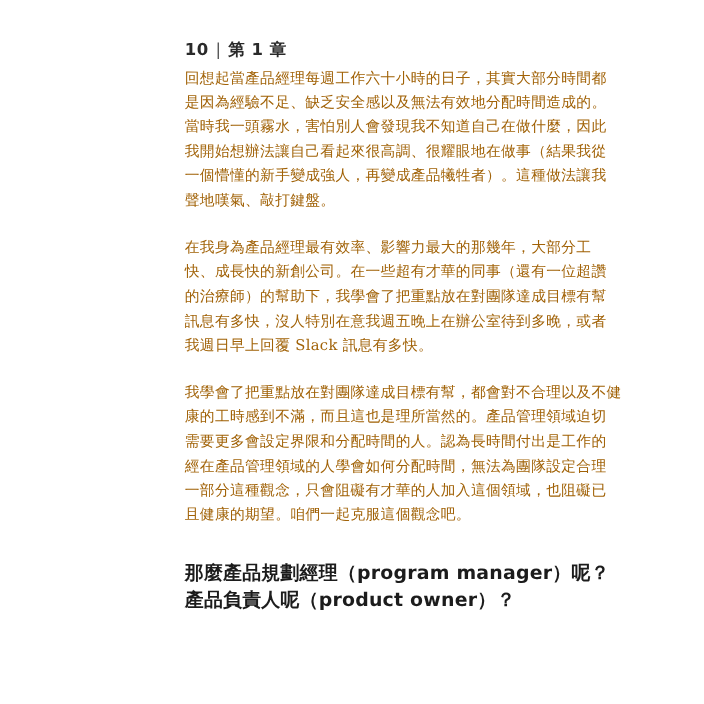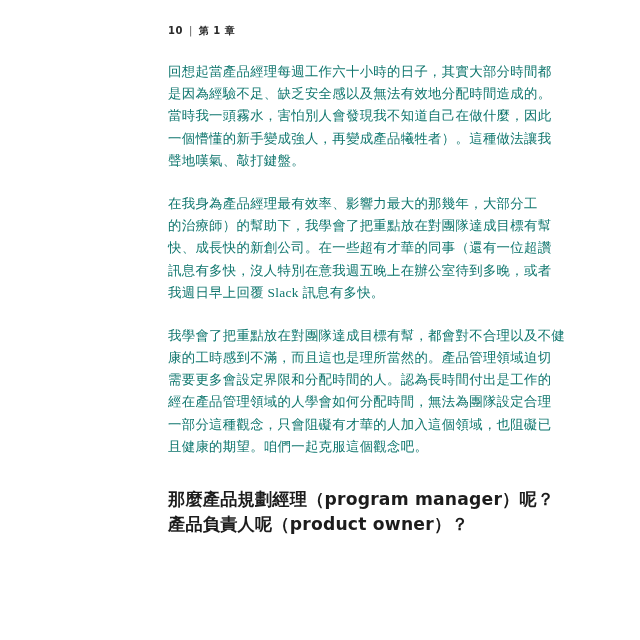--- a/index.html
+++ b/index.html
@@ -11,22 +11,22 @@
       width: 640px;
       height: 640px;
       position: relative;
       overflow: hidden;
       font-family: "DejaVu Serif", "Liberation Serif", serif;
       color: #2a2a2a;
     }
     .running-head {
       position: absolute;
       left: 168px;
-      top: 24px;
-      font-size: 10px;
+      top: 36px;
+      font-size: 15px;
       font-family: "DejaVu Sans", sans-serif;
       font-weight: bold;
       color: #2a2a2a;
       letter-spacing: 0.5px;
     }
     .running-head .sep {
       margin: 0 6px;
       font-weight: normal;
       color: #555;
     }
@@ -34,31 +34,30 @@
       position: absolute;
       left: 168px;
       top: 61px;
       width: 306px;
     }
     .para {
       font-size: 13.4px;
       line-height: 22.2px;
       margin: 0;
       text-align: justify;
-      color: #0f766e;
+      color: #a16207;
       letter-spacing: 0.3px;
     }
     .para .line {
       display: block;
       white-space: nowrap;
       height: 22.2px;
     }
     .para + .para {
       margin-top: 21px;
-      font-family: Liberation Serif, serif;
     }
     .heading {
       margin: 29px 0 0 0;
       font-family: "DejaVu Sans", sans-serif;
       font-weight: bold;
       font-size: 17.2px;
       line-height: 25px;
       color: #1c1c1c;
       letter-spacing: 0.2px;
     }
@@ -73,28 +72,29 @@
 <div class="running-head">
   <span>10</span><span class="sep">|</span><span>第 1 章</span>
 </div>
 
 <div class="content">
 
   <p class="para">
     <span class="line">回想起當產品經理每週工作六十小時的日子，其實大部分時間都</span>
     <span class="line">是因為經驗不足、缺乏安全感以及無法有效地分配時間造成的。</span>
     <span class="line">當時我一頭霧水，害怕別人會發現我不知道自己在做什麼，因此</span>
+    <span class="line">我開始想辦法讓自己看起來很高調、很耀眼地在做事（結果我從</span>
     <span class="line">一個懵懂的新手變成強人，再變成產品犧牲者）。這種做法讓我</span>
     <span class="line">聲地嘆氣、敲打鍵盤。</span>
   </p>
 
   <p class="para">
     <span class="line">在我身為產品經理最有效率、影響力最大的那幾年，大部分工</span>
+    <span class="line">快、成長快的新創公司。在一些超有才華的同事（還有一位超讚</span>
     <span class="line">的治療師）的幫助下，我學會了把重點放在對團隊達成目標有幫</span>
-    <span class="line">快、成長快的新創公司。在一些超有才華的同事（還有一位超讚</span>
     <span class="line">訊息有多快，沒人特別在意我週五晚上在辦公室待到多晚，或者</span>
     <span class="line">我週日早上回覆 Slack 訊息有多快。</span>
   </p>
 
   <p class="para">
     <span class="line">我學會了把重點放在對團隊達成目標有幫，都會對不合理以及不健</span>
     <span class="line">康的工時感到不滿，而且這也是理所當然的。產品管理領域迫切</span>
     <span class="line">需要更多會設定界限和分配時間的人。認為長時間付出是工作的</span>
     <span class="line">經在產品管理領域的人學會如何分配時間，無法為團隊設定合理</span>
     <span class="line">一部分這種觀念，只會阻礙有才華的人加入這個領域，也阻礙已</span>

